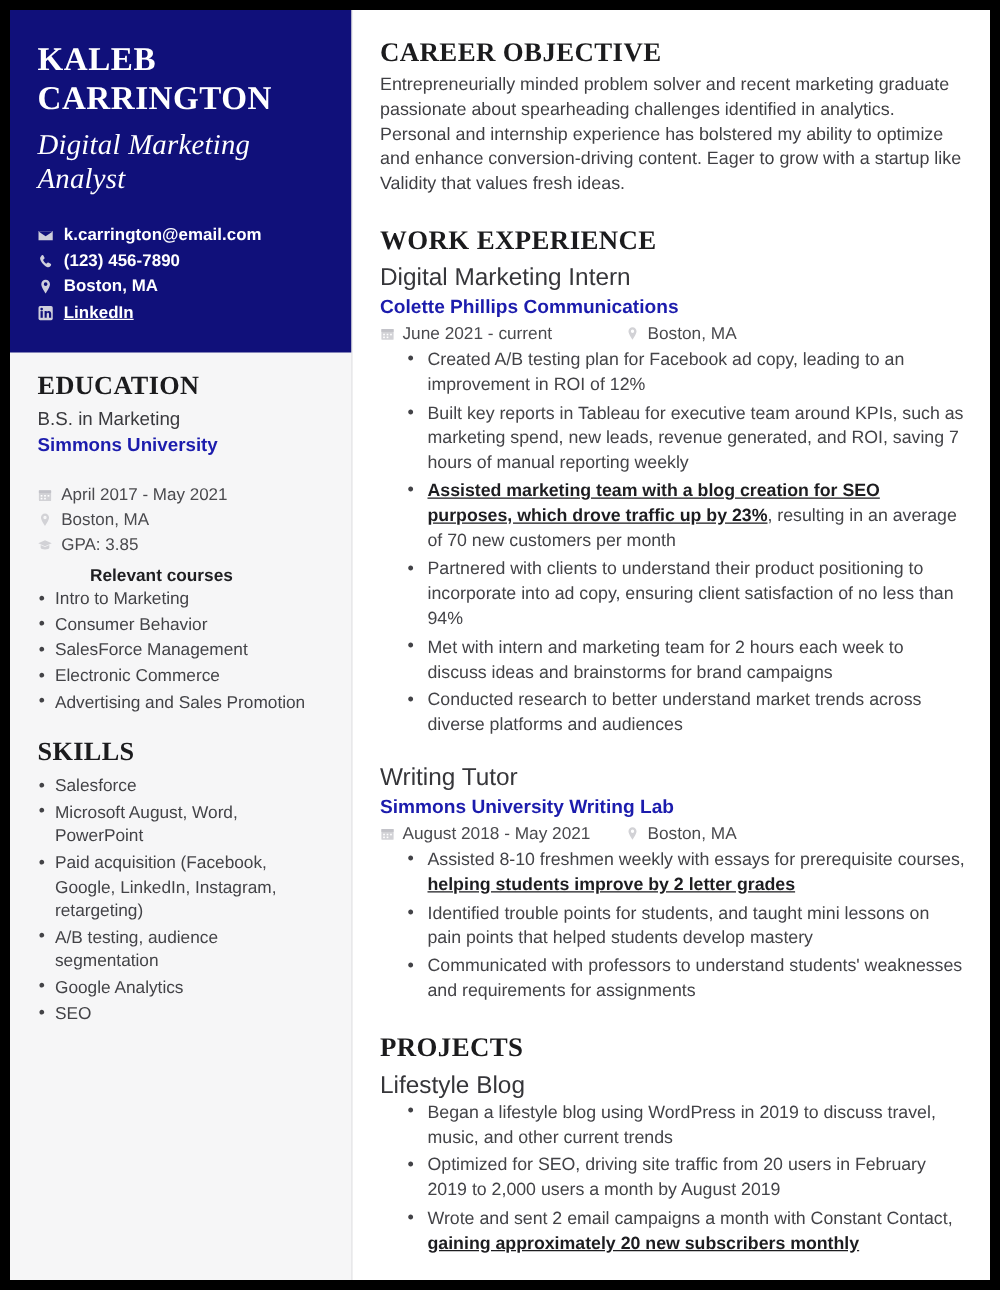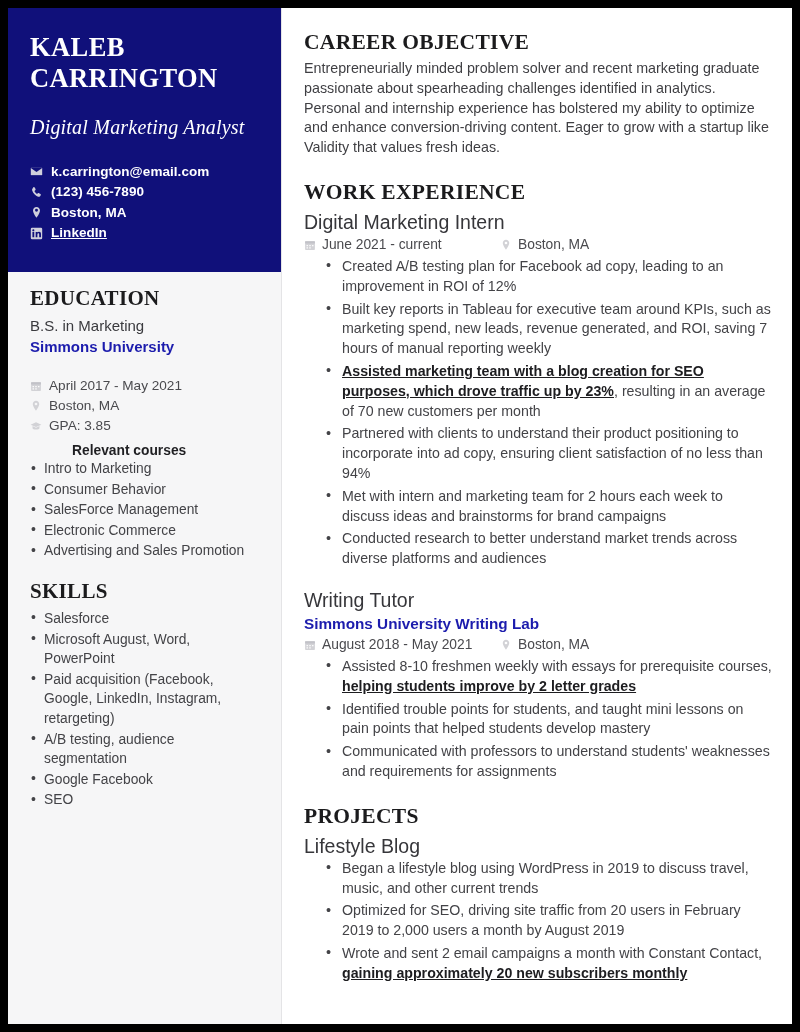--- a/index.html
+++ b/index.html
@@ -42,23 +42,23 @@
     font-family: "Liberation Serif", serif;
     font-weight: bold;
     font-size: 26.5px;
     line-height: 1.17;
     letter-spacing: 0.4px;
   }
 
   .job-title {
     font-family: "Liberation Serif", serif;
     font-style: italic;
-    font-size: 20px;
+    font-size: 23px;
     line-height: 1.18;
-    margin-top: 22px;
+    margin-top: 8px;
     letter-spacing: 0.2px;
   }
 
   #contact-list {
     margin-top: 22px;
     list-style: none;
   }
   #contact-list li {
     display: flex;
     align-items: center;
@@ -334,40 +334,41 @@
           </ul>
       </section>
 
       <section id="skills-sec">
         <h2 class="sec-head">SKILLS</h2>
         <ul class="bul" id="skills-list">
             <li>Salesforce</li>
             <li>Microsoft August, Word, PowerPoint</li>
             <li>Paid acquisition (Facebook, Google, LinkedIn, Instagram, retargeting)</li>
             <li>A/B testing, audience segmentation</li>
-            <li>Google Facebook</li>
+            <li>Google Analytics</li>
             <li>SEO</li>
           </ul>
       </section>
 
     </div>
   </aside>
 
   <main id="main">
 
     <section>
       <h2 class="m-sec-head">CAREER OBJECTIVE</h2>
       <p id="objective-text">Entrepreneurially minded problem solver and recent marketing graduate passionate about spearheading challenges identified in analytics. Personal and internship experience has bolstered my ability to optimize and enhance conversion-driving content. Eager to grow with a startup like Validity that values fresh ideas.</p>
     </section>
 
     <section>
       <h2 class="m-sec-head" id="work-head">WORK EXPERIENCE</h2>
       <div id="jobs-container">
           <div class="job-block">
             <div class="job-role">Digital Marketing Intern</div>
+            <div class="job-org">Colette Phillips Communications</div>
             <div class="job-meta">
               <span class="date-grp">
                 <span class="ico">
                   <svg width="12" height="12" viewBox="0 0 16 16">
                     <rect x="1.5" y="3" width="13" height="11.5" rx="1" fill="#d2d2d6"></rect>
                     <rect x="1.5" y="3" width="13" height="3" fill="#c2c2c8"></rect>
                     <rect x="3.4" y="8" width="1.8" height="1.7" fill="#fff"></rect>
                     <rect x="7.1" y="8" width="1.8" height="1.7" fill="#fff"></rect>
                     <rect x="10.8" y="8" width="1.8" height="1.7" fill="#fff"></rect>
                     <rect x="3.4" y="11" width="1.8" height="1.7" fill="#fff"></rect>

